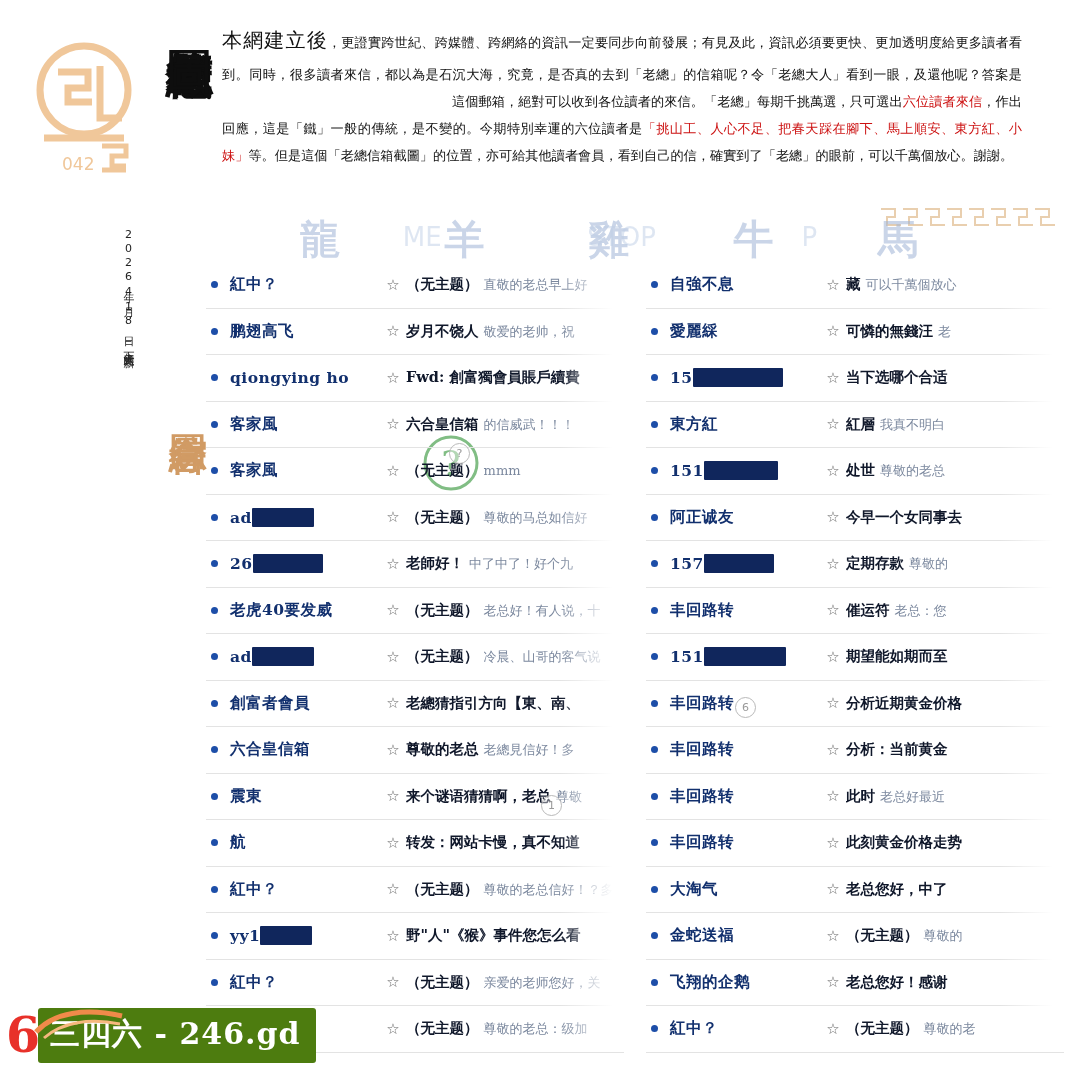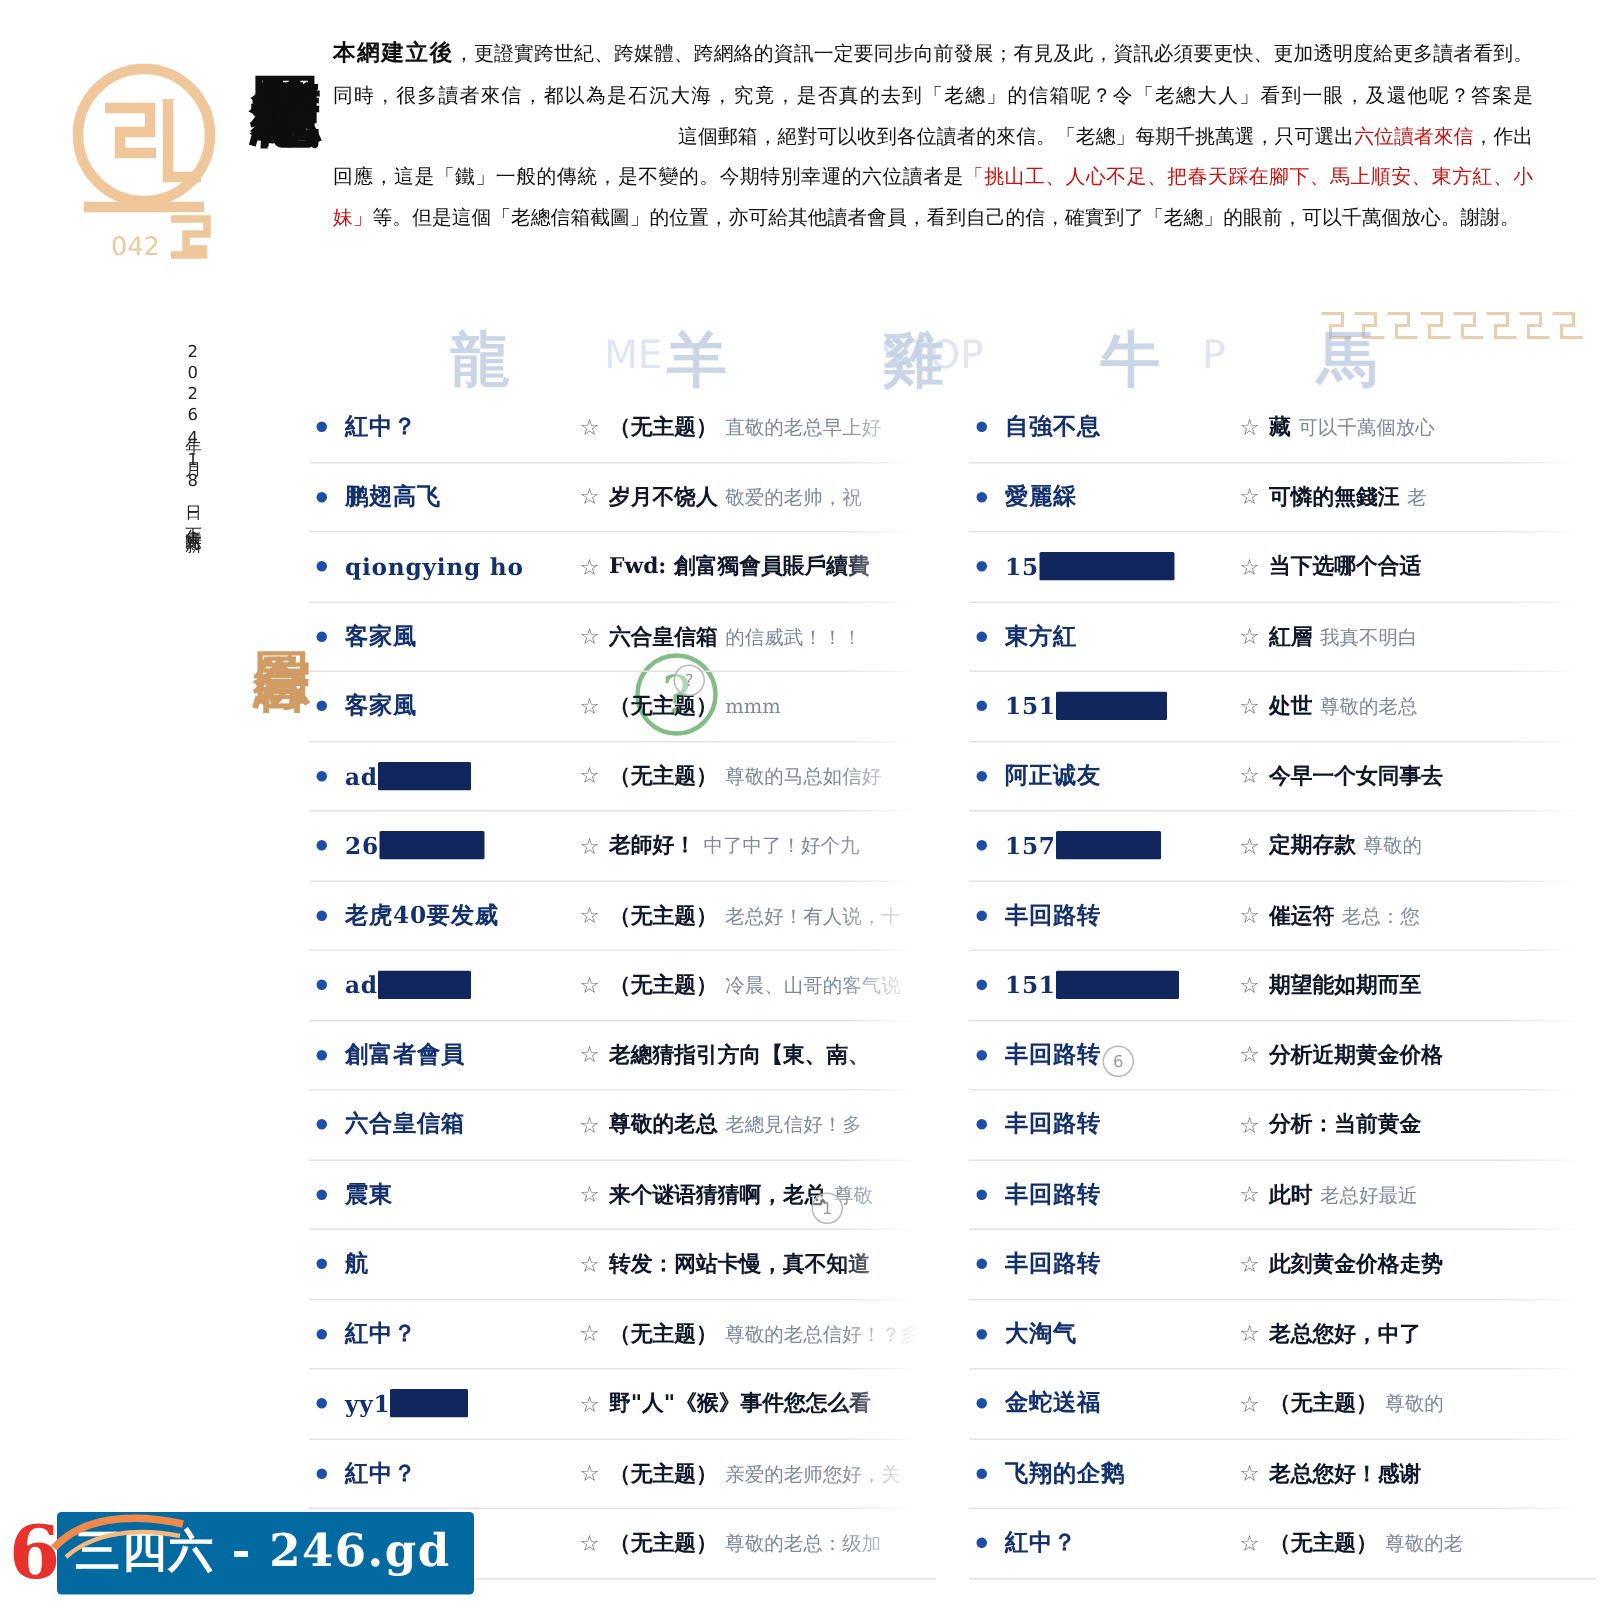--- a/index.html
+++ b/index.html
@@ -7,21 +7,21 @@
     width:1080px; height:1072px;
     background:#ffffff;
     font-family:"DejaVu Sans", sans-serif;
     position:relative;
     overflow:hidden;
     color:#111;
   }
 
   
   .seal {
-    position:absolute; left:40px; top:18px; width:118px; height:200px;
+    position:absolute; left:28px; top:18px; width:118px; height:200px;
   }
   .seal svg { display:block; }
 
   
   .vtitle {
     position:absolute; left:148px; top:14px; width:66px;
     font-family:"DejaVu Serif", serif;
     font-weight:bold;
     font-size:47px;
     line-height:1.02;
@@ -56,22 +56,22 @@
   
   .article {
     position:absolute; left:222px; top:20px; width:800px;
     font-size:13.2px;
     line-height:2.05;
     text-align:justify;
     color:#111;
     font-family:"DejaVu Sans", sans-serif;
   }
   .article .lead {
-    font-weight:bold;
-    font-size:15px;
+    font-weight:normal;
+    font-size:20px;
     letter-spacing:1px;
   }
   .hl-red  { color:#cc1111; }
 
   
   .border-strip {
     position:absolute; right:18px; top:205px; width:185px; height:26px;
     opacity:.55;
   }
 
@@ -185,21 +185,21 @@
     display:flex; align-items:center;
     height:54px;
   }
   .badge .six {
     font-family:"DejaVu Serif", serif;
     font-size:49px; font-weight:bold; color:#e8312a;
     line-height:1; padding:0 4px 0 6px;
     position:relative; z-index:2;
   }
   .badge .pill {
-    background:#0369a1;
+    background:#4d7c0f;
     color:#fff;
     font-family:"DejaVu Serif", serif;
     font-size:30px; font-weight:bold;
     padding:6px 16px 8px 12px;
     letter-spacing:1px;
     border-radius:3px;
     margin-left:-6px;
   }
   .badge .swoosh {
     position:absolute; left:34px; top:-2px; width:90px; height:36px;

